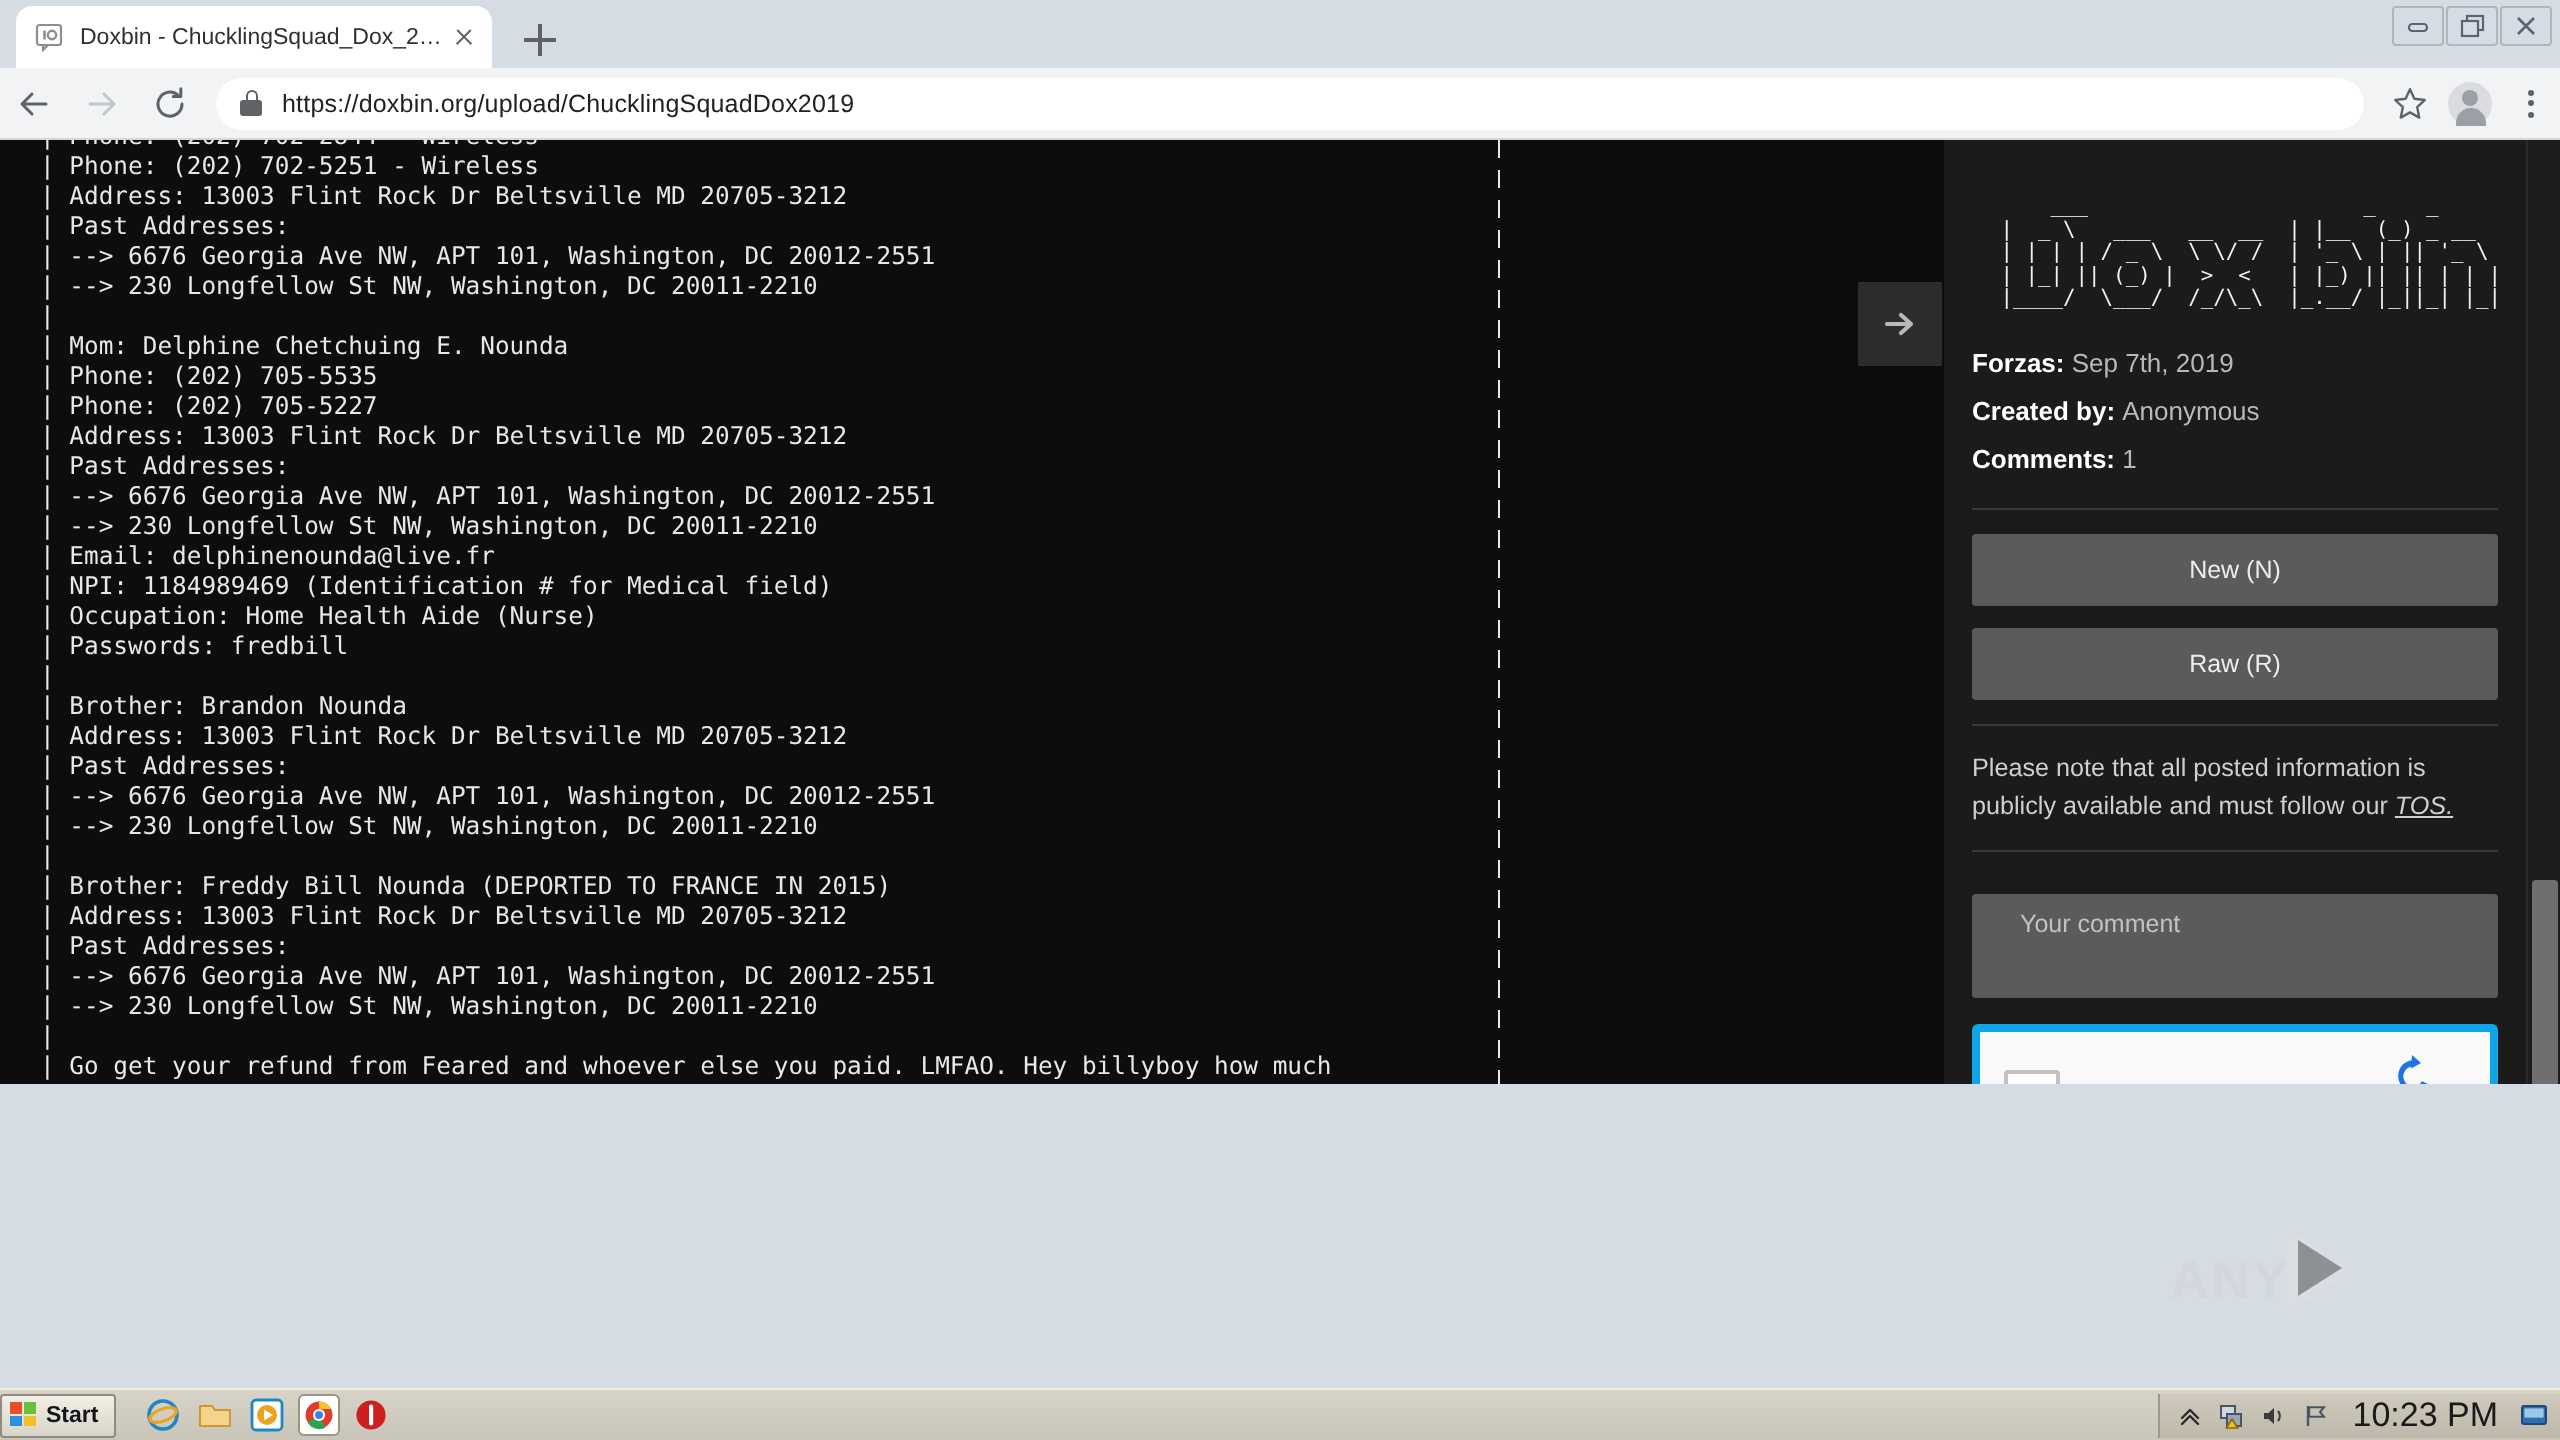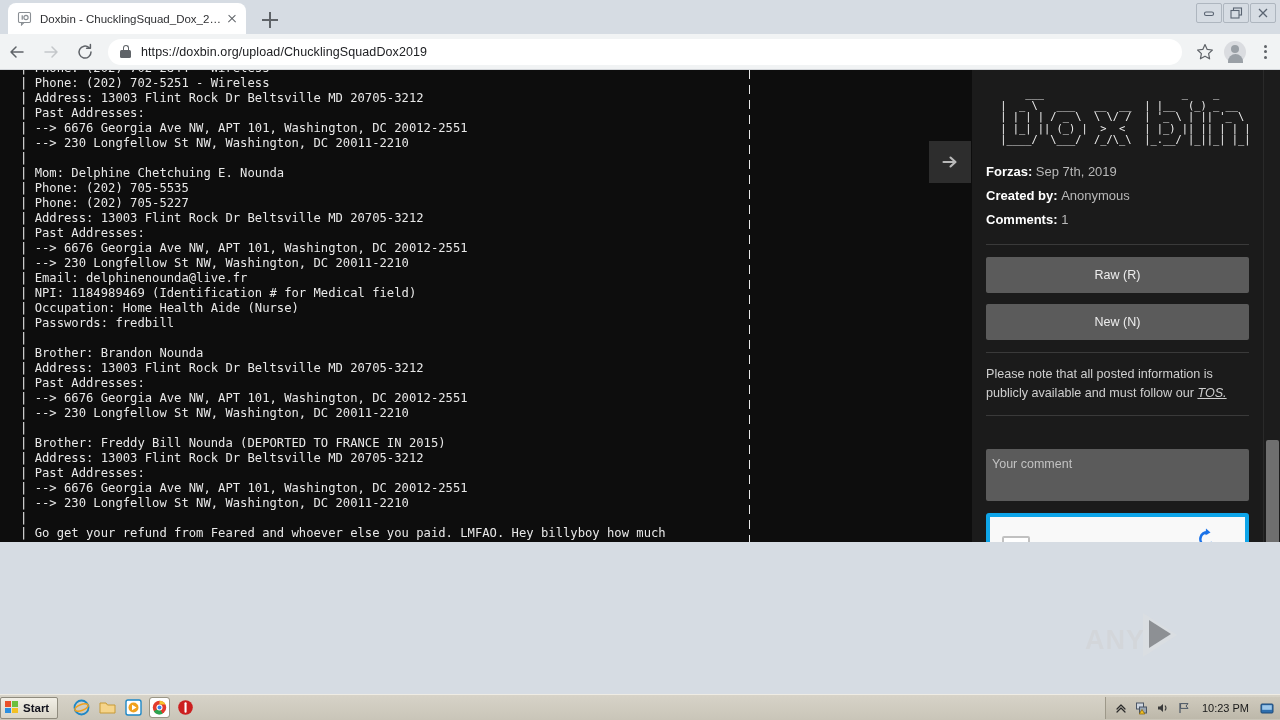--- a/index.html
+++ b/index.html
@@ -128,39 +128,39 @@
 
   
   .sidebar {
     position: absolute; left: 972px; top: 0; width: 291px; height: 624px;
     background: #1b1b1b; padding: 12px 14px 0 14px; overflow: hidden;
   }
   .logo-ascii {
     color: #f2f2f2;
     font-family: "DejaVu Sans Mono", "Liberation Mono", monospace;
     font-size: 10.4px; line-height: 11.6px; white-space: pre;
-    text-align: left; margin: 6px 0 14px 8px; letter-spacing: 0px;
+    text-align: left; margin: 16px 0 14px 8px; letter-spacing: 0px;
   }
   .meta { font-size: 13px; line-height: 24px; color: #b8b8b8; }
   .meta .k { color: #fff; font-weight: bold; }
   .hr { height: 1px; background: #3a3a3a; margin: 12px 0; }
   .btn {
     width: 100%; height: 36px; background: #5b5b5b; color: #ededed;
     font-size: 12.5px; display: flex; align-items: center; justify-content: center;
     border: none; border-radius: 2px; margin-bottom: 11px; cursor: pointer;
     font-family: "Liberation Sans", sans-serif;
   }
   .notice { font-size: 12.6px; line-height: 19px; color: #cfcfcf; }
   .notice a { color: #cfcfcf; text-decoration: underline; font-style: italic; }
   .userline { font-size: 13px; color: #b8b8b8; }
   .userline .k { color: #fff; font-weight: bold; }
   .userline a { color: #4a9bd4; text-decoration: none; }
   .commentbox {
     width: 100%; height: 52px; background: #5b5b5b; border: none;
-    color: #c9c9c9; font-size: 12.5px; padding: 8px 6px; margin-top: 21px;
+    color: #c9c9c9; font-size: 12.5px; padding: 8px 24px; margin-top: 9px;
     resize: none; font-family: "Liberation Sans", sans-serif;
     border-radius: 2px;
   }
   .commentbox::placeholder { color: #c2c2c2; }
   .recap {
     width: 100%; height: 74px; background: #f9f9f9; border: 4px solid #0ea5e9;
     border-radius: 3px; margin-top: 8px; display: flex; align-items: center;
     padding: 0 12px; position: relative;
   }
   .recap-check {
@@ -219,21 +219,21 @@
   .startbtn .flag i:nth-child(4){ left:7px; top:6.5px; background:#f2c024; }
   .startbtn .slabel { font-size: 11.5px; font-weight: bold; color: #14141e; }
   .qlaunch { display: flex; align-items: center; gap: 7px; margin-left: 14px; }
   .qicon { width: 19px; height: 19px; position: relative; cursor: pointer; }
   .qicon.active { outline: 1px solid #9a9686; background: #fff; border-radius: 2px; }
   .tray {
     margin-left: auto; height: 22px; display: flex; align-items: center; gap: 7px;
     background: linear-gradient(#cfcabd,#bdb8aa);
     border-left: 1px solid #9d9889; padding: 0 6px 0 8px;
   }
-  .tray .clock { font-size: 11px; color: #1a1a1a; margin: 0 4px; }
+  .tray .clock { font-size: 17px; color: #1a1a1a; margin: 0 4px; }
   .tray .tri { width: 14px; height: 14px; position: relative; }
 </style>
 </head>
 <body>
 
 <div id="screen">
   <div class="win">
 
     <div class="tabstrip">
       <div class="tab">
@@ -366,22 +366,22 @@
  |____/  \___/  /_/\_\  |_.__/ |_||_| |_|</pre>
 
         <div class="meta" id="meta-list">
             <div><span class="k">Forzas: </span><span>Sep 7th, 2019</span></div>
             <div><span class="k">Created by: </span><span>Anonymous</span></div>
             <div><span class="k">Comments: </span><span>1</span></div>
           </div>
 
         <div class="hr"></div>
 
+        <button class="btn">New (N)</button>
         <button class="btn">Raw (R)</button>
-        <button class="btn">New (N)</button>
 
         <div class="hr"></div>
 
         <div class="notice">
           <span>Please note that all posted information is publicly available and must follow our </span><a href="#">TOS.</a>
         </div>
 
         <div class="hr"></div>
 
 

